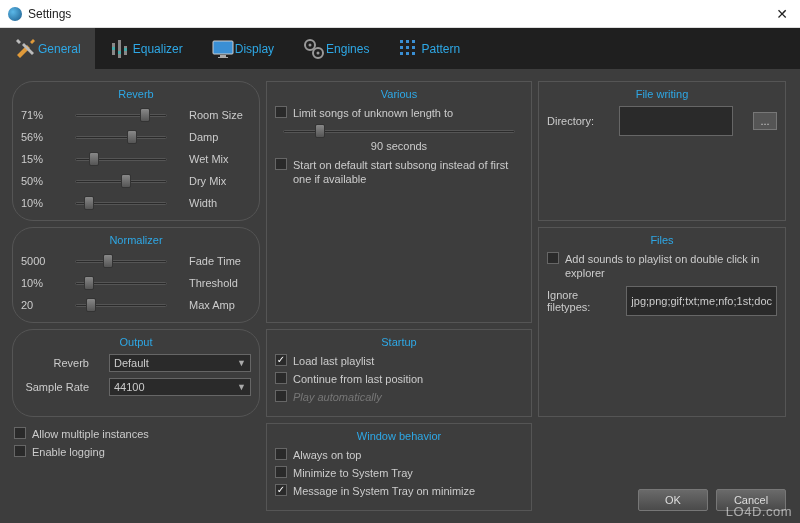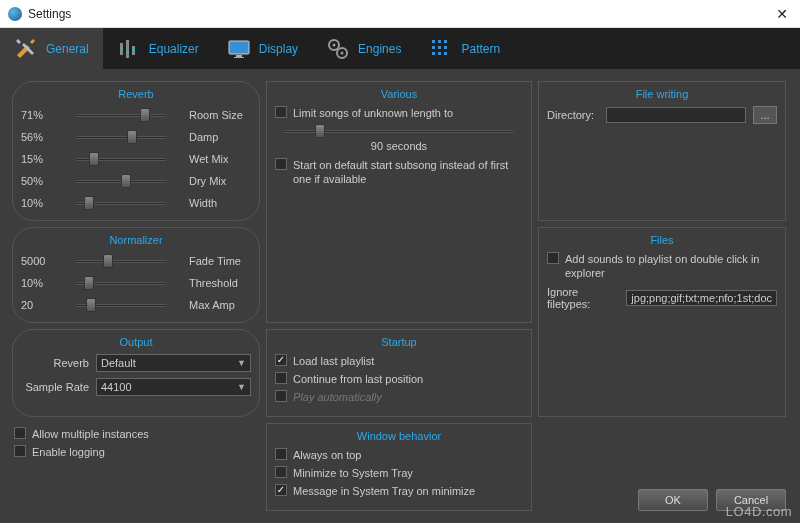--- a/index.html
+++ b/index.html
@@ -6,21 +6,21 @@
 body { background: #1a1a1a; width: 800px; height: 523px; overflow: hidden; position: relative; }
 
 .window { width: 800px; height: 523px; background: #fff; display: flex; flex-direction: column; }
 
 .titlebar { height: 28px; background: #fff; display: flex; align-items: center; padding: 10px 8px; border-bottom: 1px solid #ddd; }
 .titlebar .app-icon { width: 14px; height: 14px; border-radius: 50%; background: radial-gradient(circle at 35% 35%, #5bb8e8, #1a5a8a); margin-right: 6px; }
 .titlebar .title-text { font-size: 12px; color: #222; flex: 1; }
 .titlebar .close { font-size: 14px; color: #222; cursor: pointer; padding: 0 4px; }
 
 .tab-strip { height: 44px; background: #1f1f1f; display: flex; }
-.tab { display: flex; align-items: center; padding: 0 14px; gap: 8px; color: #2ea8e6; font-size: 12px; cursor: pointer; }
+.tab { display: flex; align-items: center; padding: 0 14px; gap: 0; color: #2ea8e6; font-size: 12px; cursor: pointer; }
 .tab.active { background: #3d3d3d; }
 .tab .tab-icon { width: 24px; height: 24px; display: flex; align-items: center; justify-content: center; }
 
 .content { flex: 1; background: #3d3d3d; padding: 12px; display: grid; grid-template-columns: 248px 266px 248px; gap: 6px; align-content: start; position: relative; }
 
 .group { border: 1px solid #555; background: #3d3d3d; padding: 6px 8px 8px; position: relative; }
 .group-title { color: #2ea8e6; font-size: 11px; text-align: center; margin-bottom: 6px; }
 
 .row { display: flex; align-items: center; gap: 22px; font-size: 11px; color: #ccc; margin-bottom: 4px; min-height: 18px; }
 .row:last-child { margin-bottom: 0; }
@@ -29,25 +29,25 @@
 .slider .track { height: 3px; background: #2a2a2a; border: 1px solid #555; width: 100%; border-radius: 2px; }
 .slider .thumb { position: absolute; width: 10px; height: 14px; background: linear-gradient(#888,#555); border: 1px solid #333; border-radius: 2px; top: 0; }
 .slider-label { width: 62px; text-align: left; color: #ccc; }
 
 .checkbox { width: 12px; height: 12px; background: #2a2a2a; border: 1px solid #666; display: inline-flex; align-items: center; justify-content: center; flex-shrink: 0; }
 .checkbox.checked::after { content: "✓"; color: #fff; font-size: 10px; line-height: 1; }
 .check-row { display: flex; align-items: flex-start; gap: 6px; font-size: 11px; color: #ccc; margin-bottom: 4px; }
 .check-row .lbl { line-height: 14px; }
 .check-row .lbl.disabled { color: #777; font-style: italic; }
 
-.field-row { display: flex; align-items: center; gap: 7px; font-size: 11px; color: #ccc; margin-bottom: 6px; }
+.field-row { display: flex; align-items: center; gap: 20px; font-size: 11px; color: #ccc; margin-bottom: 6px; }
 .field-row .flabel { width: 68px; text-align: right; }
 .select { flex: 1; height: 18px; background: #2a2a2a; border: 1px solid #666; color: #ccc; font-size: 11px; padding: 0 4px; display: flex; align-items: center; justify-content: space-between; }
 .select .caret { font-size: 9px; color: #aaa; }
-.text-input { flex: 1; height: 16px; background: #2a2a2a; border: 1px solid #666; color: #ccc; font-size: 11px; padding: 0 4px; display: flex; align-items: center; }
+.text-input { flex: 1; height: 30px; background: #2a2a2a; border: 1px solid #666; color: #ccc; font-size: 11px; padding: 0 4px; display: flex; align-items: center; }
 .browse-btn { width: 24px; height: 18px; background: #555; border: 1px solid #777; color: #ccc; font-size: 11px; display: flex; align-items: center; justify-content: center; cursor: pointer; }
 
 .centered-text { text-align: center; font-size: 11px; color: #ccc; margin: 2px 0 6px; }
 .hslider-wrap { padding: 0 8px; margin-bottom: 2px; }
 
 .bottom-checks { grid-column: 1; border: none; padding: 4px 0 0 2px; }
 
 .footer { position: absolute; bottom: 12px; right: 14px; display: flex; gap: 8px; }
 .btn { min-width: 70px; height: 22px; background: linear-gradient(#6a6a6a,#4a4a4a); border: 1px solid #777; color: #ddd; font-size: 11px; display: flex; align-items: center; justify-content: center; cursor: pointer; border-radius: 2px; }
 

